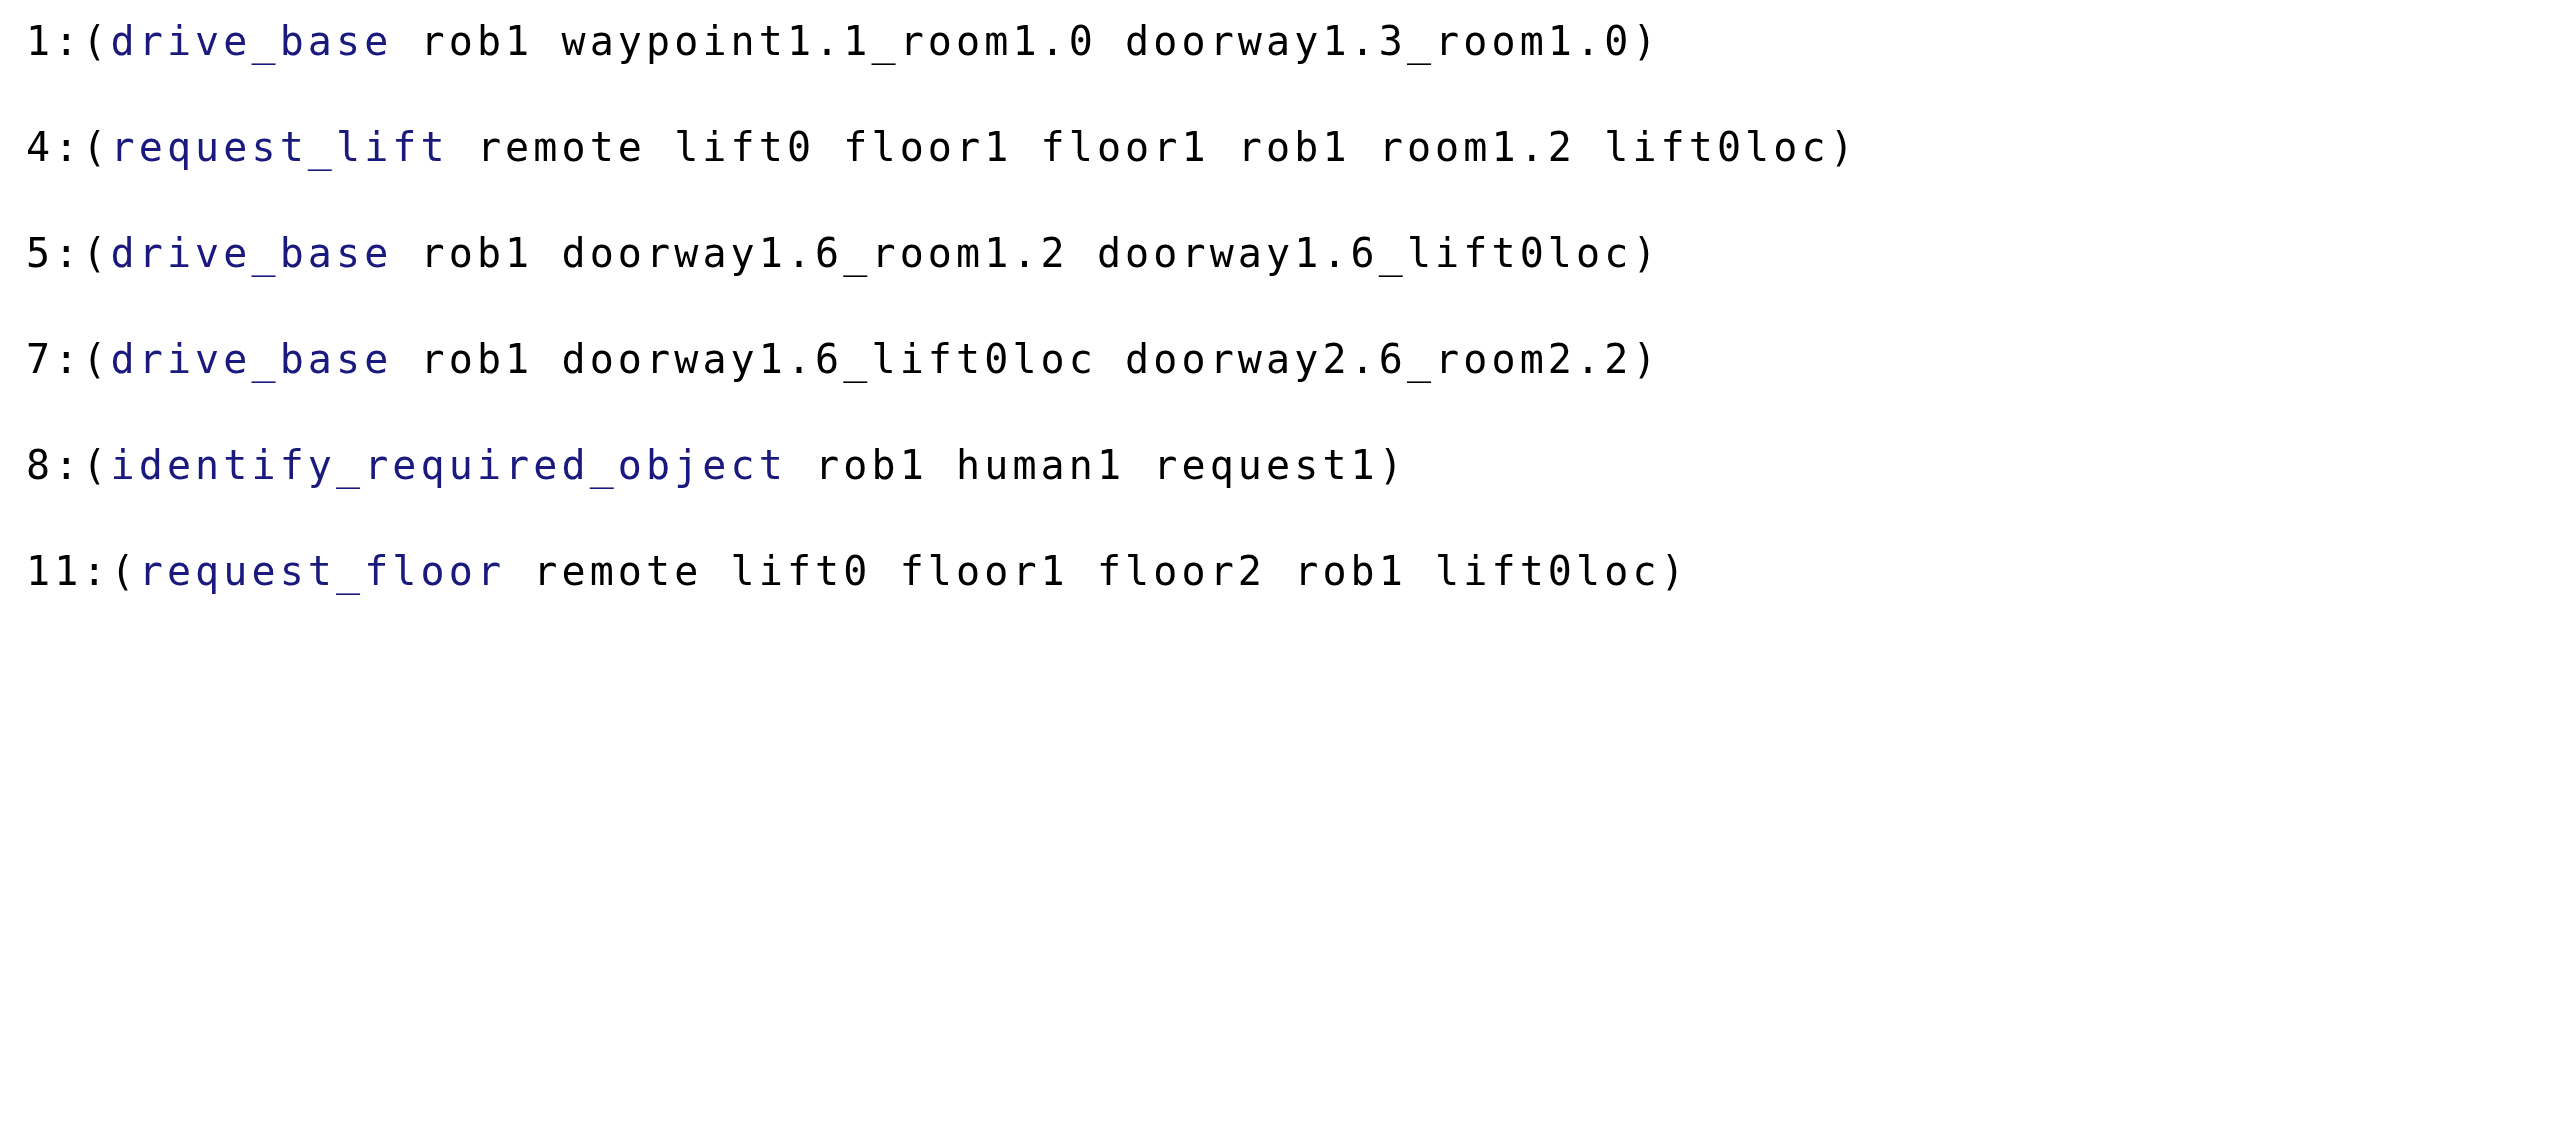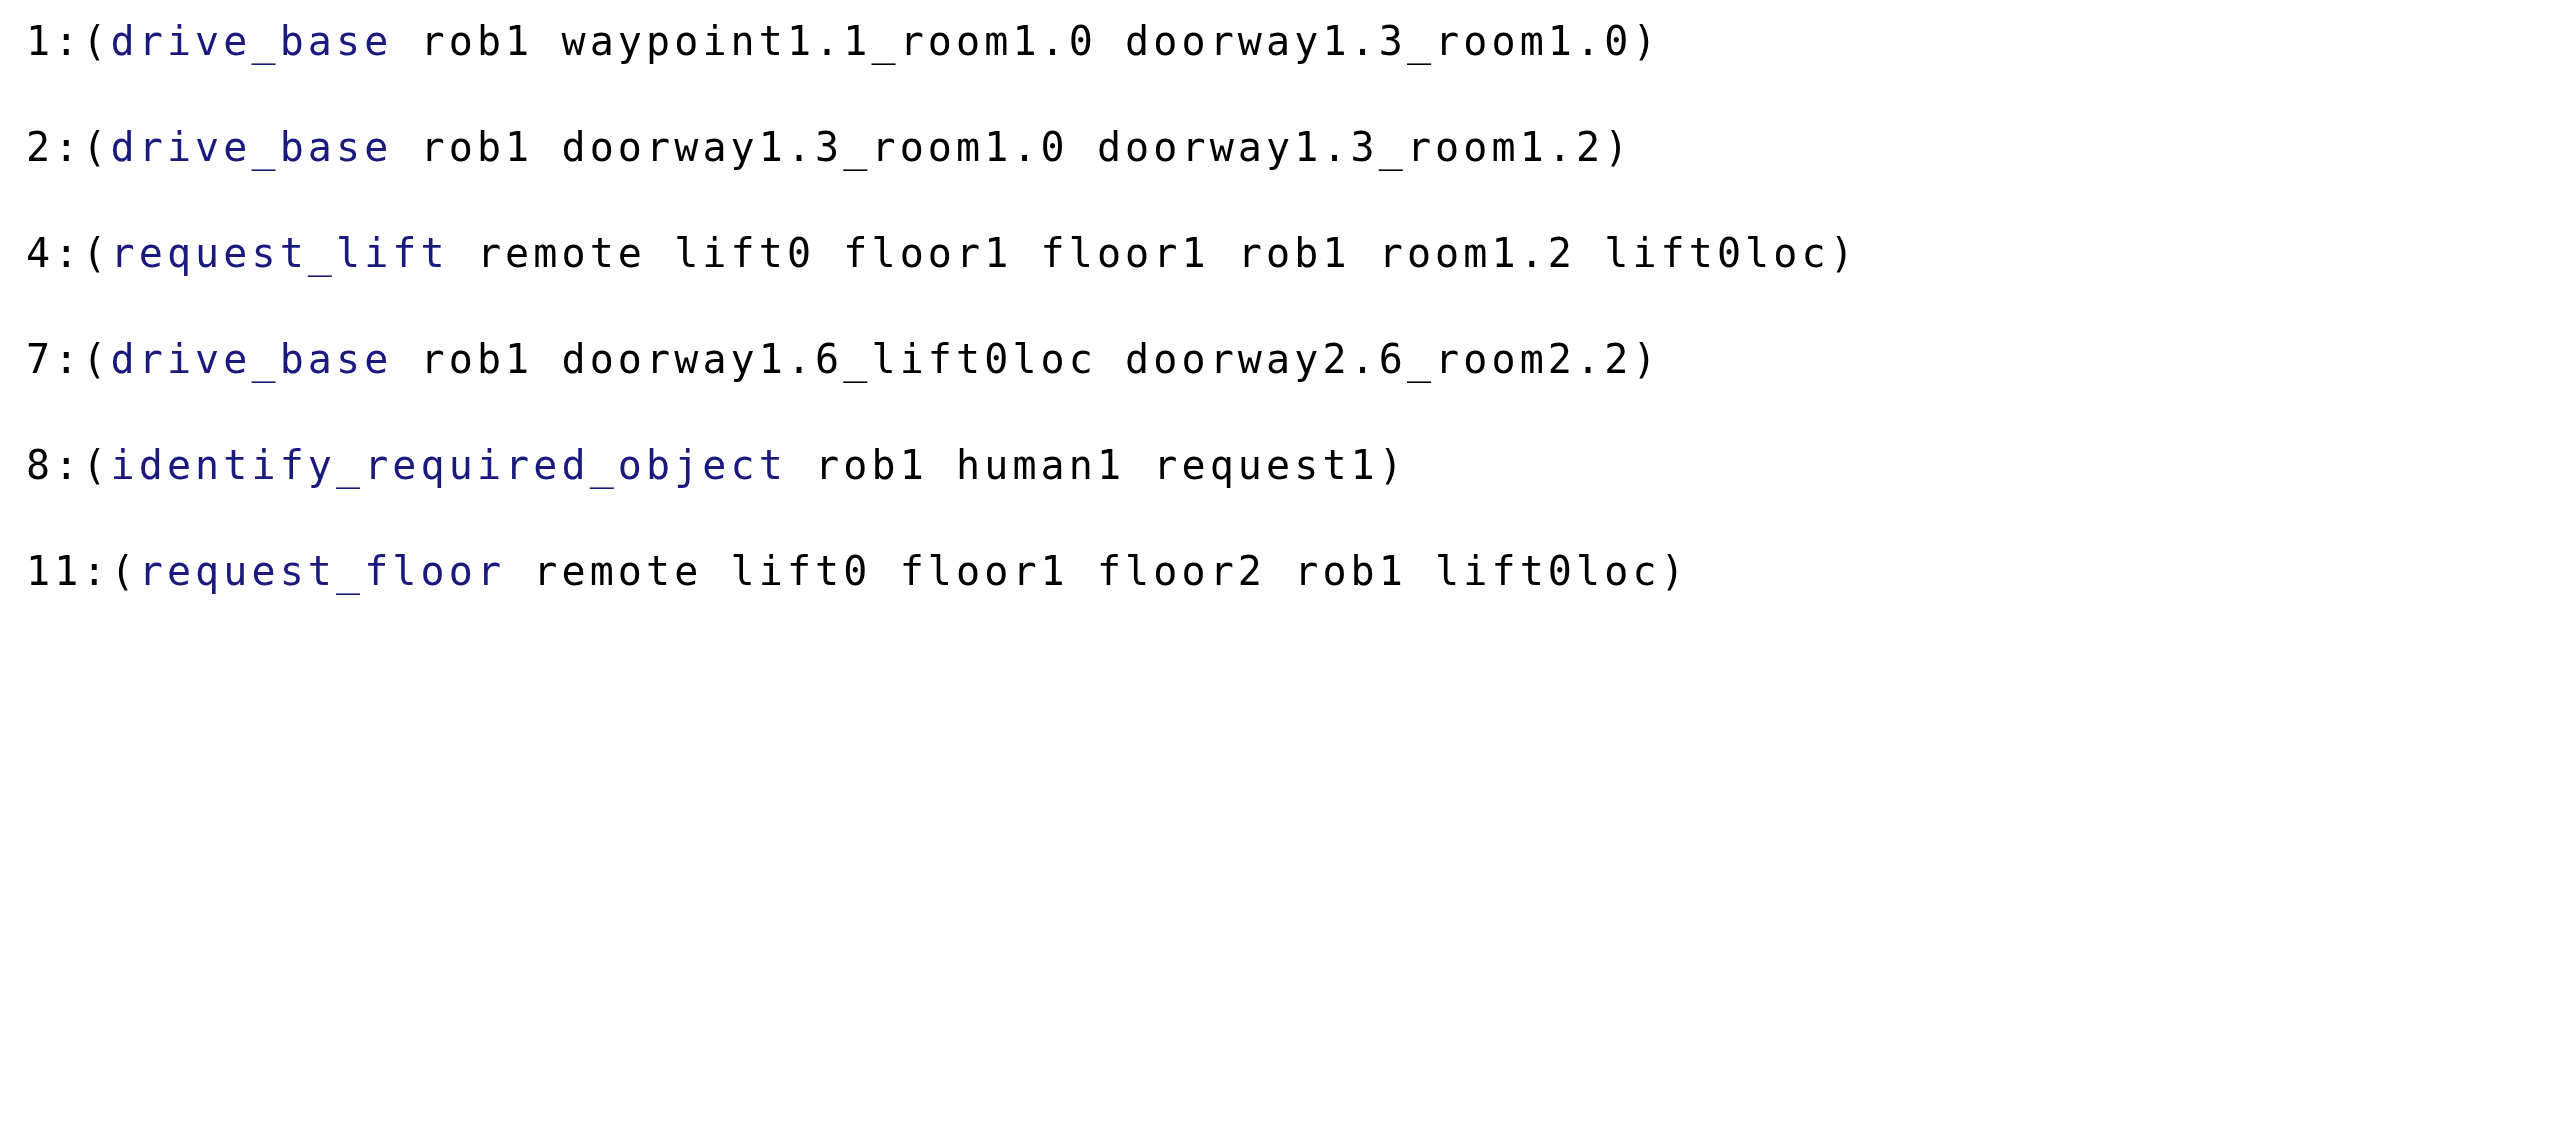--- a/index.html
+++ b/index.html
@@ -30,22 +30,22 @@
   .tok-action {
     color: var(--action, #1a1a7e);
   }
 </style>
 </head>
 <body>
 
 <div class="page">
 
   <pre class="code-listing"><div class="code-line"><span class="tok-plain">1:(</span><span class="tok-action">drive_base</span><span class="tok-plain"> rob1 waypoint1.1_room1.0 doorway1.3_room1.0)</span></div>
-<div class="code-line"><span class="tok-plain">2:(</span><span class="tok-action">drive_base</span><span class="tok-plain"> rob1 doorway1.3_room1.0 doorway1.3_room1.2)</span></div>
 <div class="code-line"><span class="tok-plain">4:(</span><span class="tok-action">request_lift</span><span class="tok-plain"> remote lift0 floor1 floor1 rob1 room1.2 lift0loc)</span></div>
+<div class="code-line"><span class="tok-plain">5:(</span><span class="tok-action">drive_base</span><span class="tok-plain"> rob1 doorway1.6_room1.2 doorway1.6_lift0loc)</span></div>
 <div class="code-line"><span class="tok-plain">7:(</span><span class="tok-action">drive_base</span><span class="tok-plain"> rob1 doorway1.6_lift0loc doorway2.6_room2.2)</span></div>
 <div class="code-line"><span class="tok-plain">8:(</span><span class="tok-action">identify_required_object</span><span class="tok-plain"> rob1 human1 request1)</span></div>
 <div class="code-line"><span class="tok-plain">11:(</span><span class="tok-action">request_floor</span><span class="tok-plain"> remote lift0 floor1 floor2 rob1 lift0loc)</span></div>
 
 
 
 </pre>
 
 </div>
 

